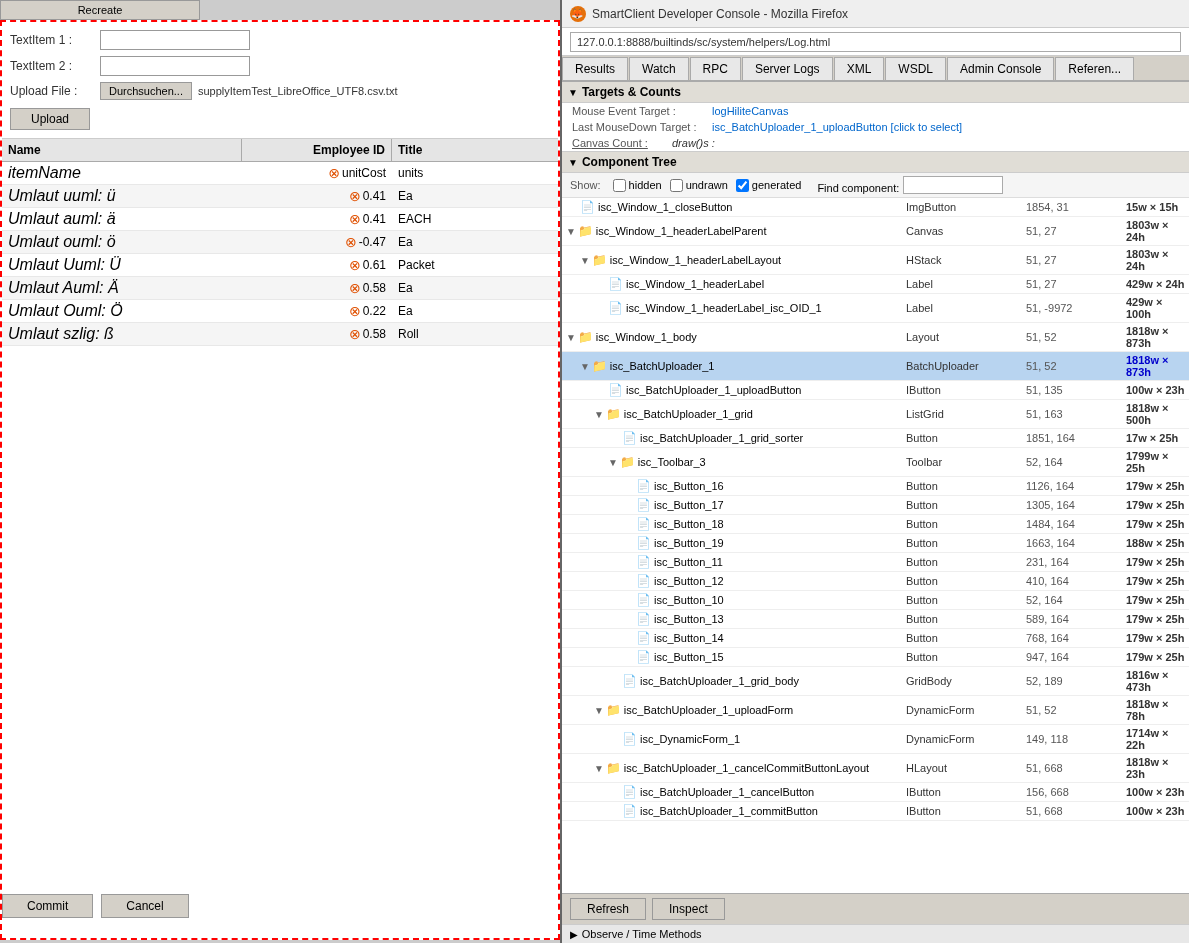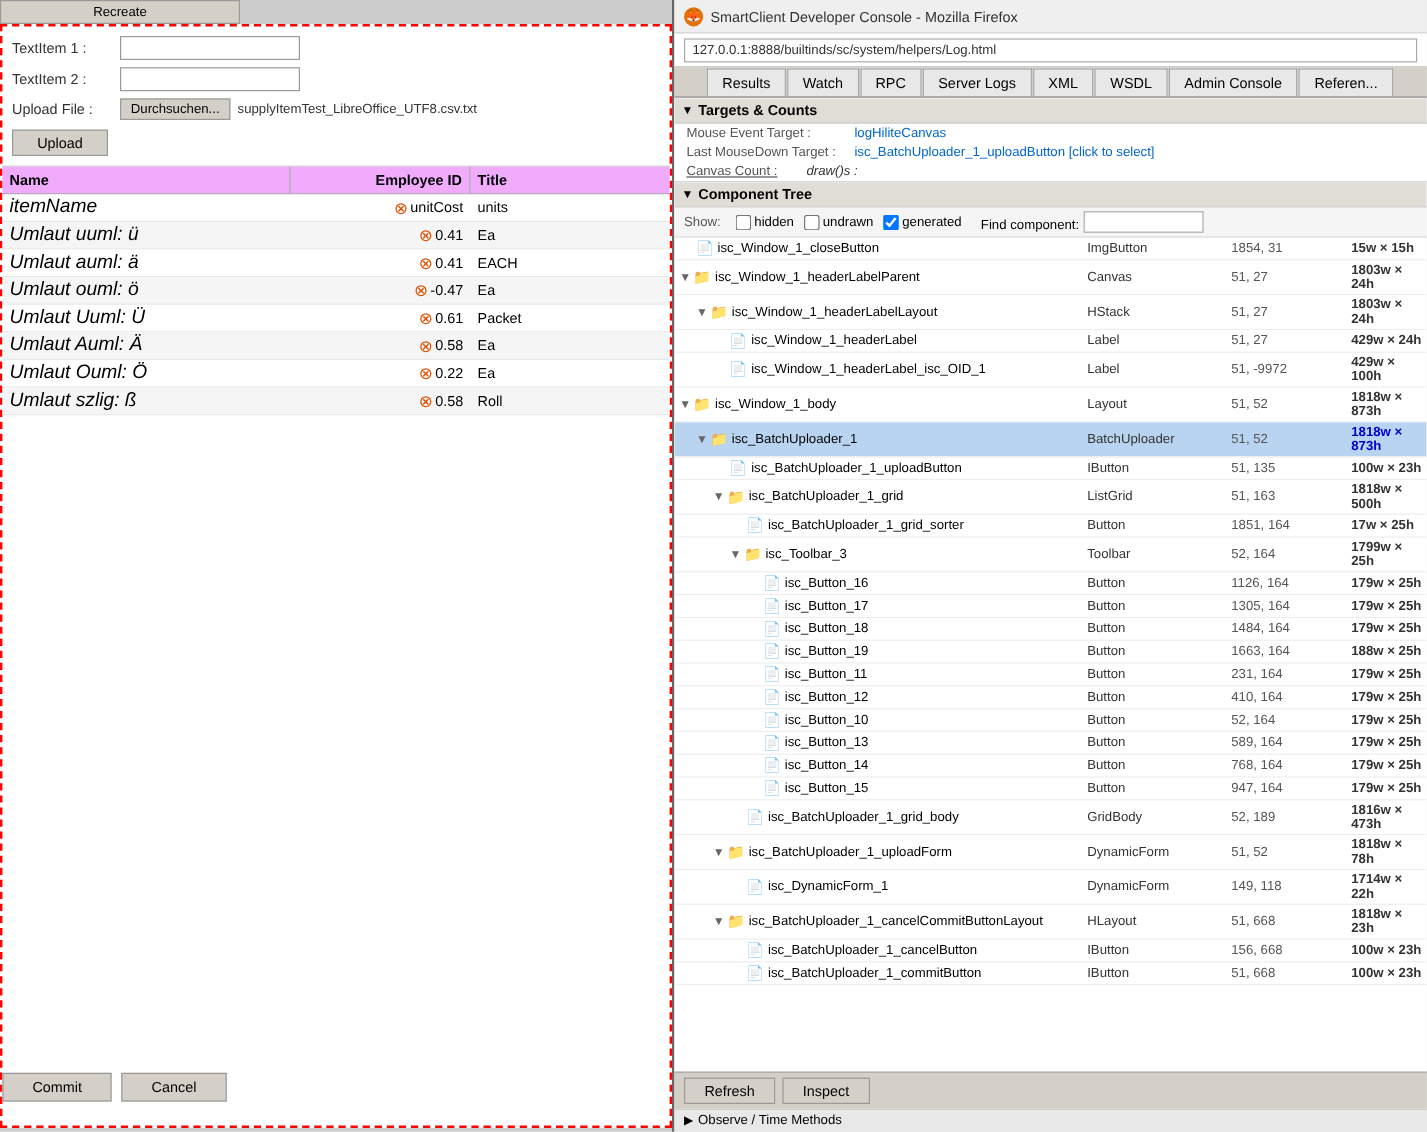--- a/index.html
+++ b/index.html
@@ -19,21 +19,21 @@
     .form-label { width: 90px; font-size: 12px; color: #333; }
     .form-input { border: 1px solid #999; height: 20px; width: 150px; font-size: 12px; }
     .upload-row { display: flex; align-items: center; margin-bottom: 8px; }
     .upload-label { width: 90px; font-size: 12px; color: #333; }
     .browse-btn { background: #d4d0c8; border: 1px solid #999; padding: 2px 8px; font-size: 11px; cursor: pointer; margin-right: 6px; }
     .filename { font-size: 11px; color: #333; }
     #upload-btn { background: #d4d0c8; border: 1px solid #999; padding: 3px 20px; font-size: 12px; cursor: pointer; margin-left: 0; }
 
     
     #grid-area { margin: 0; border-top: 1px solid #ccc; }
-    .grid-header { display: flex; background: #f0abfc; border-bottom: 1px solid #aaa; }
+    .grid-header { display: flex; background: #e5e5e5; border-bottom: 1px solid #aaa; }
     .col-name { width: 240px; padding: 4px 6px; font-size: 12px; font-weight: bold; border-right: 1px solid #aaa; }
     .col-empid { width: 150px; padding: 4px 6px; font-size: 12px; font-weight: bold; border-right: 1px solid #aaa; text-align: right; }
     .col-title { flex: 1; padding: 4px 6px; font-size: 12px; font-weight: bold; }
     .grid-row { display: flex; border-bottom: 1px solid #e8e8e8; align-items: center; }
     .grid-row:nth-child(odd) { background: #fff; }
     .grid-row:nth-child(even) { background: #f5f5f5; }
     .cell-empid { width: 150px; padding: 2px 6px; font-size: 12px; display: flex; align-items: center; justify-content: flex-end; }
     .cell-title { flex: 1; padding: 2px 6px; font-size: 12px; }
     .error-icon { color: #e05000; font-size: 14px; margin-right: 2px; }
     .item-name-cell { display: flex; align-items: center; width: 240px; padding: 2px 6px; font-size: 16px; font-style: italic; }
@@ -48,21 +48,21 @@
     
     #ff-titlebar { background: #efefef; height: 28px; display: flex; align-items: center; padding: 0 8px; border-bottom: 1px solid #ccc; font-size: 12px; }
     #ff-icon { width: 16px; height: 16px; background: #e5700a; border-radius: 50%; margin-right: 6px; display: flex; align-items: center; justify-content: center; font-size: 10px; }
     #ff-title { font-size: 12px; color: #333; }
 
     
     #ff-addressbar { background: #fff; height: 28px; display: flex; align-items: center; padding: 0 8px; border-bottom: 1px solid #ccc; }
     #ff-url { flex: 1; border: 1px solid #aaa; height: 20px; padding: 0 6px; font-size: 11px; color: #333; }
 
     
-    #ff-tabbar { display: flex; background: #d4d0c8; border-bottom: 2px solid #aaa; height: 26px; align-items: flex-end; justify-content: center; }
+    #ff-tabbar { display: flex; background: #d4d0c8; border-bottom: 2px solid #aaa; height: 26px; align-items: flex-end; }
     .ff-tab { padding: 4px 12px; font-size: 12px; cursor: pointer; border: 1px solid #aaa; background: #e8e8e8; margin-right: 1px; border-bottom: none; }
 
     
     #console-content { flex: 1; display: flex; flex-direction: column; overflow: hidden; background: #fff; }
 
     
     #targets-section { background: #fff; border-bottom: 1px solid #ccc; }
     .section-header { background: #e0ddd6; padding: 3px 6px; font-size: 12px; font-weight: bold; display: flex; align-items: center; cursor: pointer; border-bottom: 1px solid #ccc; }
     .section-arrow { margin-right: 4px; font-size: 10px; }
     .target-row { padding: 2px 10px; font-size: 11px; display: flex; }

